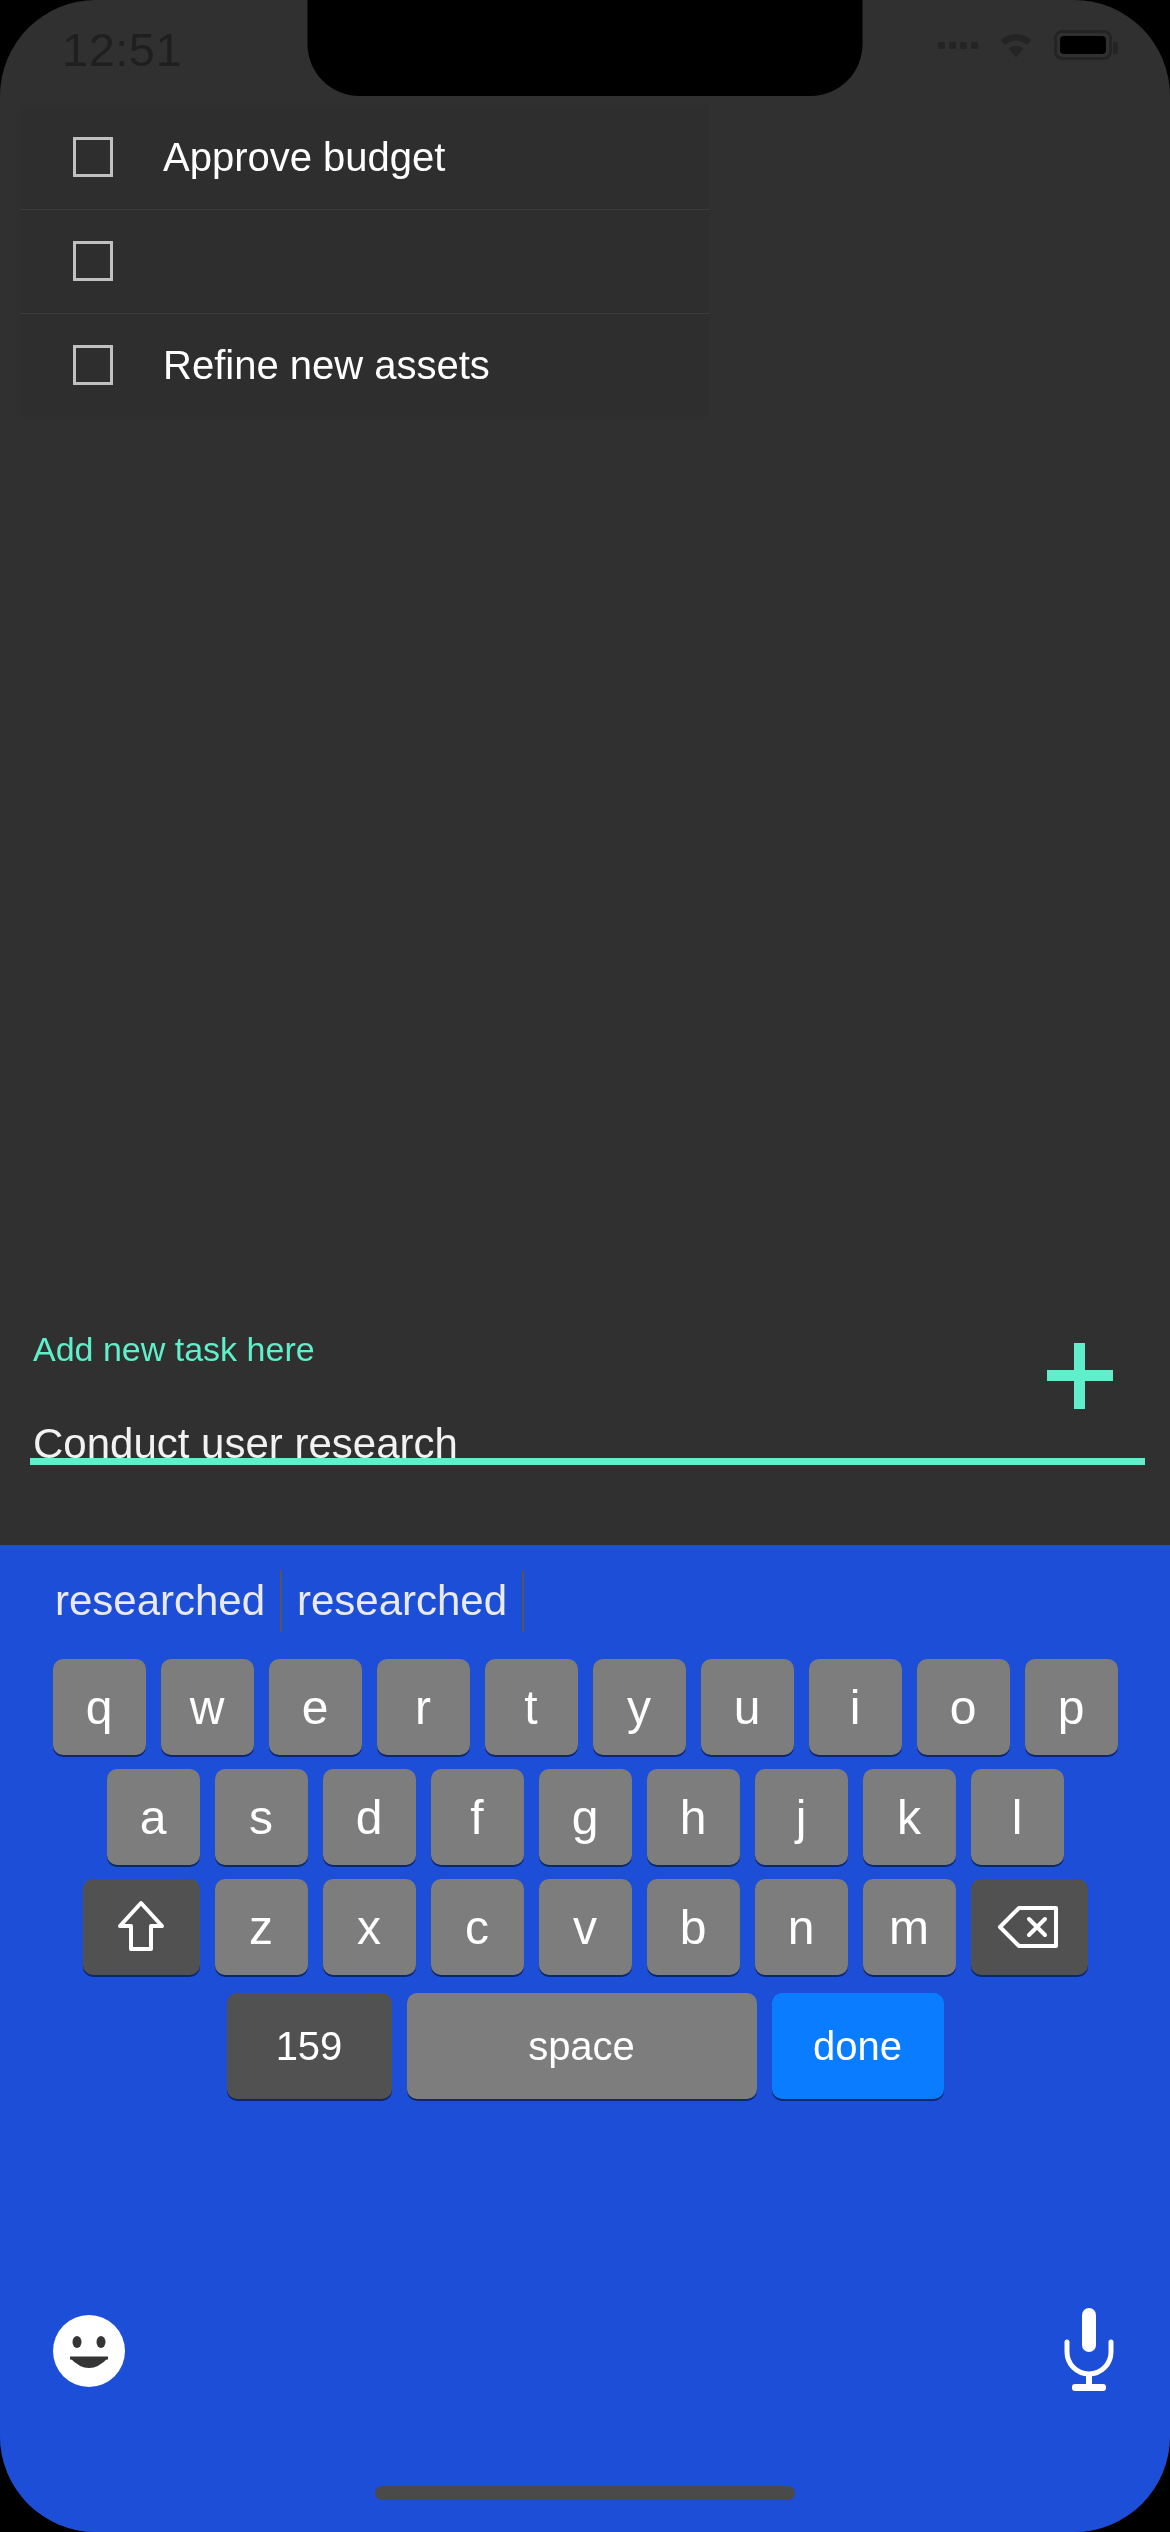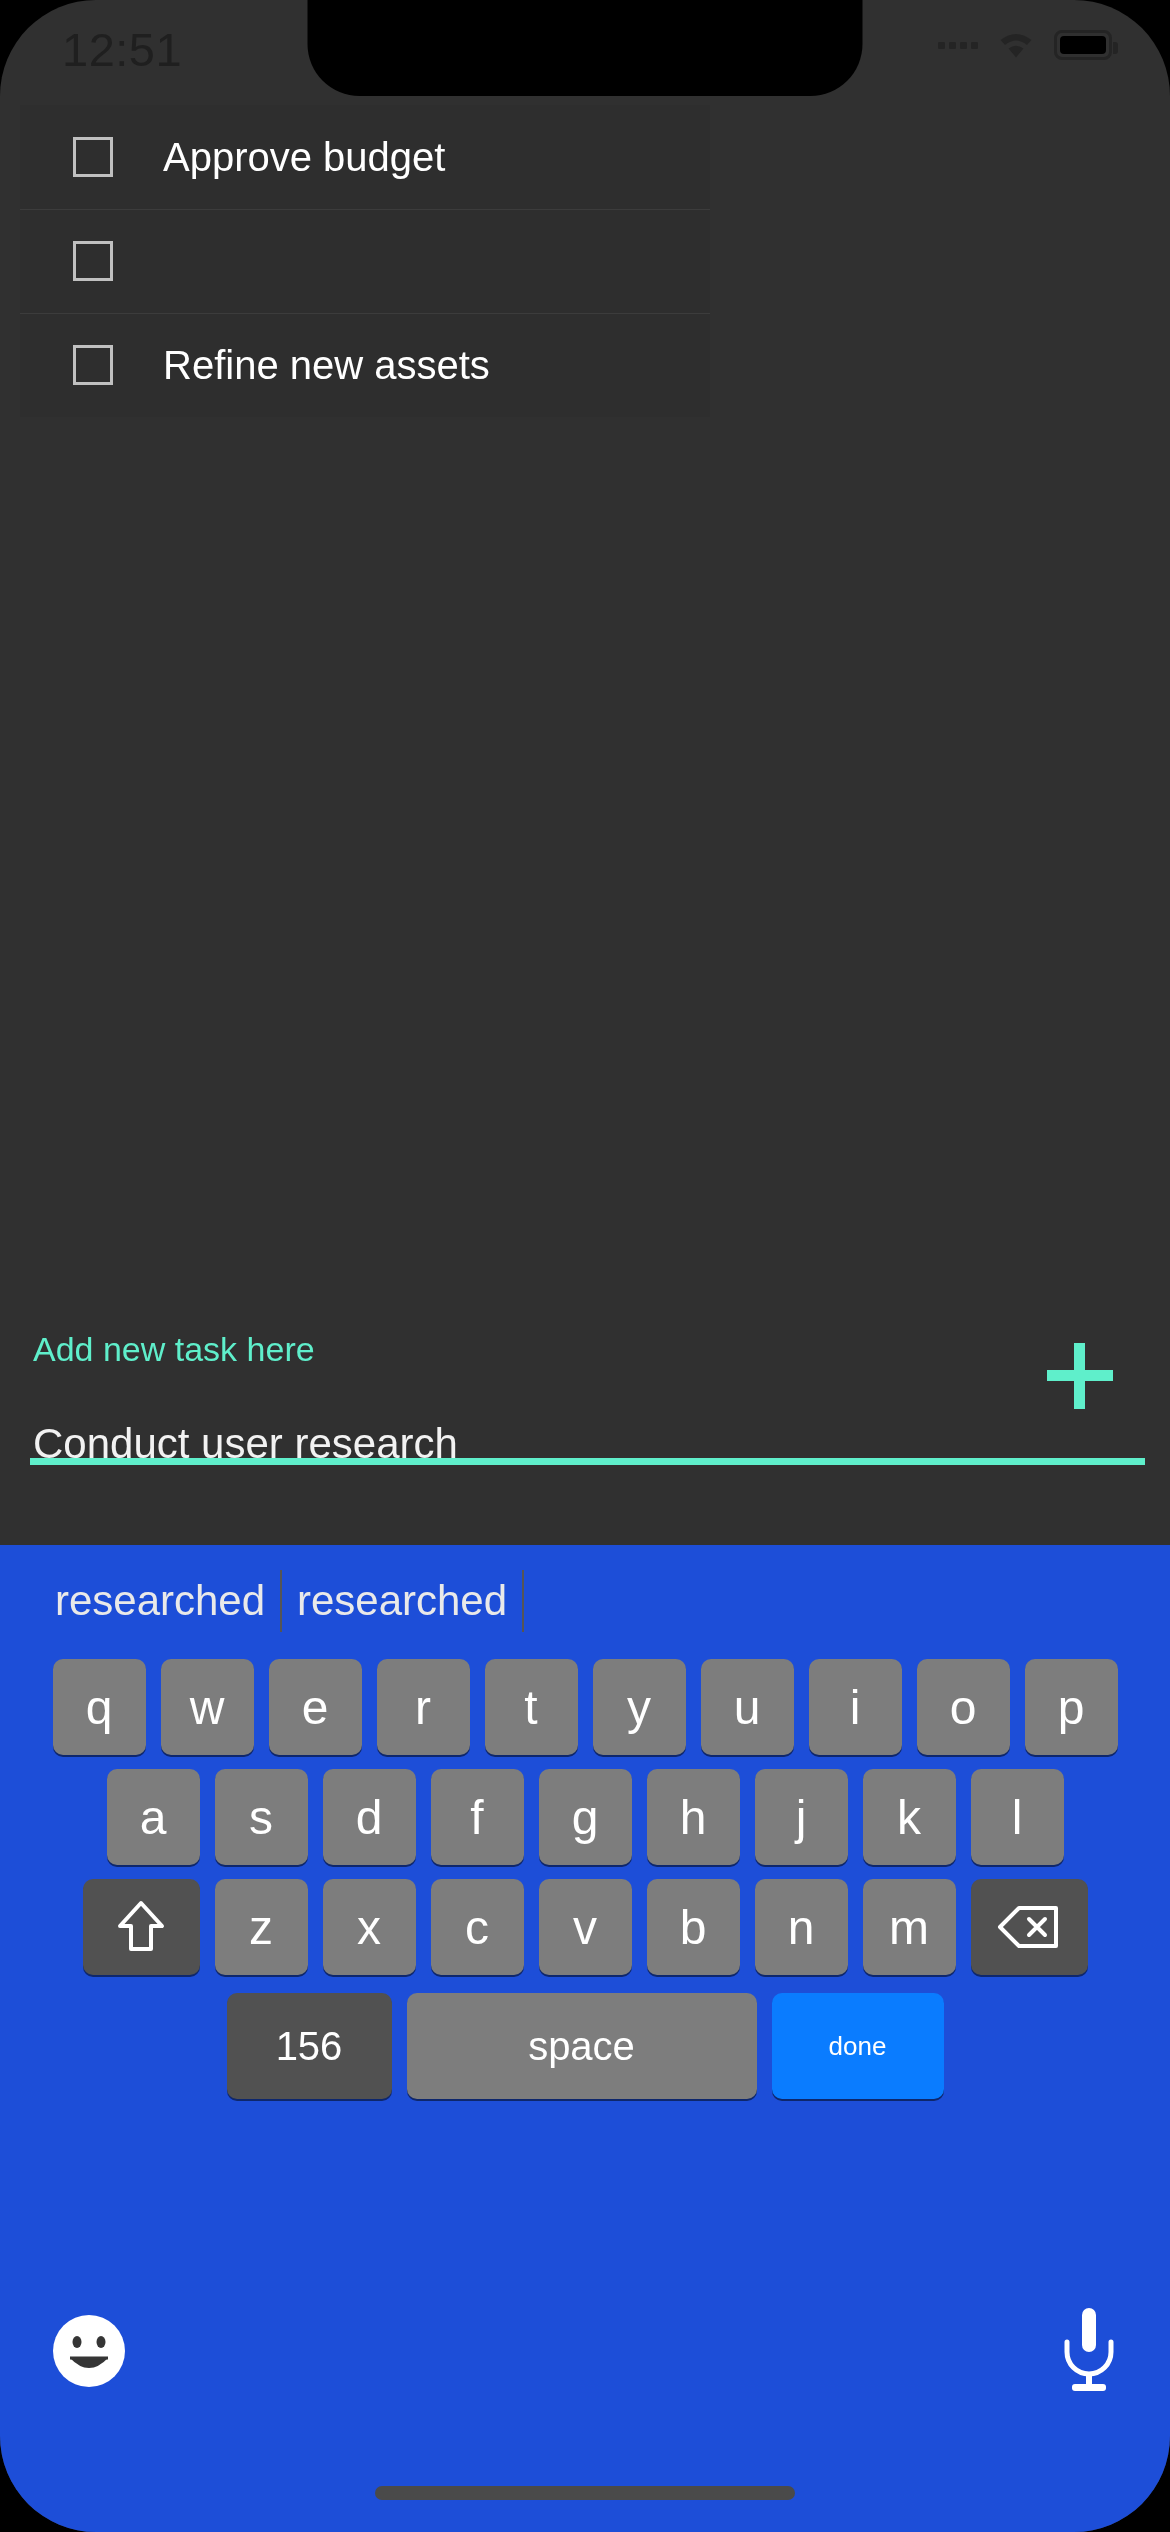--- a/index.html
+++ b/index.html
@@ -193,21 +193,21 @@
     font-weight:400;
     flex:0 0 auto;
   }
   .key.letter { width:93px; }
   .key.dark { background:#515151; }
   .key.wide-shift { width:117px; }
   .key.wide-bsp { width:117px; }
   .key.num { width:165px; height:106px; font-size:40px; }
   .key.space { width:350px; height:106px; font-size:40px; }
   .key.done {
-    width:172px; height:106px; font-size:26px;
+    width:172px; height:106px; font-size:40px;
     background:#0a7cff;
   }
 
   
   .krow.r2 { padding-left:0px; }
 
   
   .shift-ic { width:50px; height:56px; display:block; }
   .bsp-ic { width:64px; height:48px; display:block; }
 
@@ -336,21 +336,21 @@
           <div class="key letter">m</div>
           <div class="key dark wide-bsp">
             <svg class="bsp-ic" viewBox="0 0 64 48">
               <path d="M22 5 H59 V43 H22 L3 24 Z" fill="none" stroke="#ffffff" stroke-width="4" stroke-linejoin="round"></path>
               <path d="M32 16 L48 32 M48 16 L32 32" stroke="#ffffff" stroke-width="4" stroke-linecap="round"></path>
             </svg>
           </div>
         </div>
 
         <div class="krow r4">
-          <div class="key dark num">156</div>
+          <div class="key dark num">159</div>
           <div class="key space">space</div>
           <div class="key done">done</div>
         </div>
 
       </div>
 
       <div id="util-row">
         <svg class="emoji-ic" viewBox="0 0 78 78">
           <circle cx="39" cy="39" r="36" fill="#ffffff"></circle>
           <ellipse cx="27" cy="30" rx="4.5" ry="6" fill="#353535"></ellipse>

